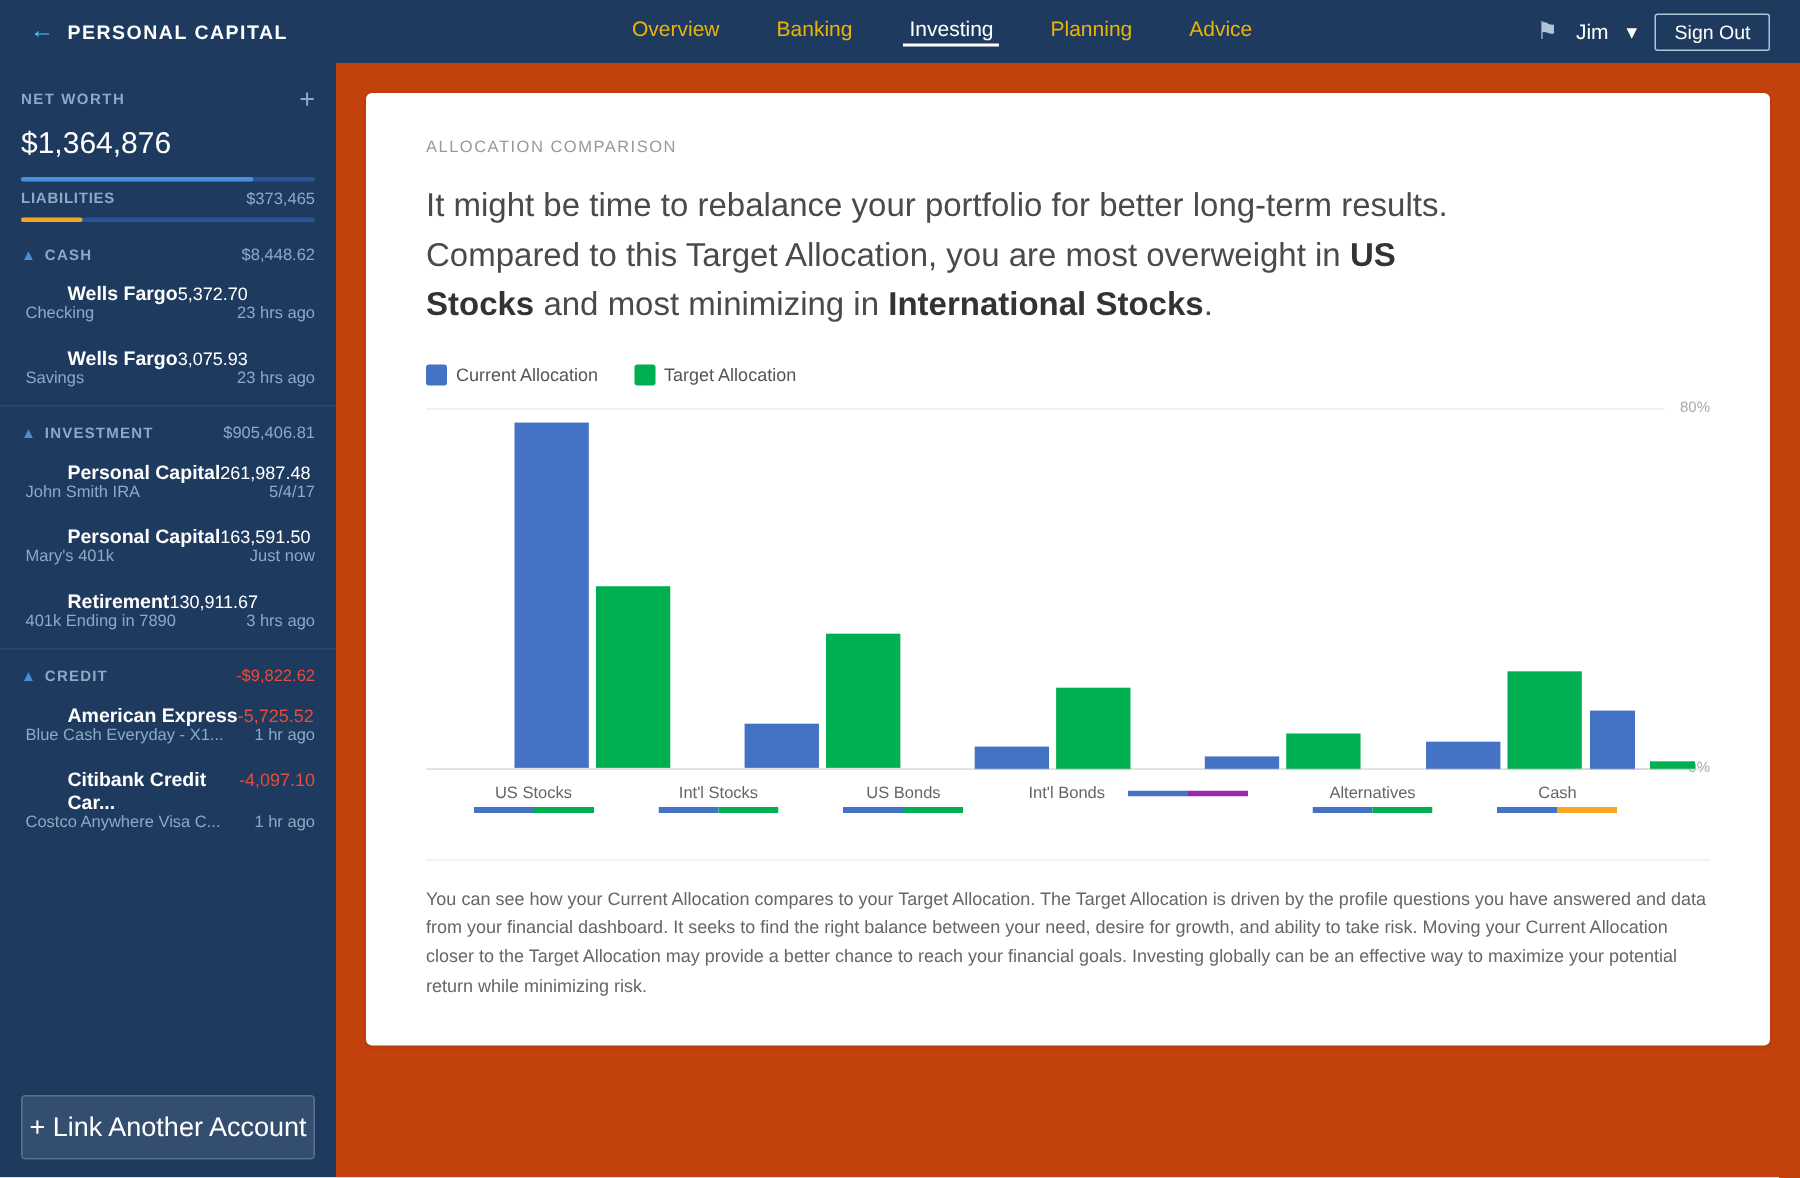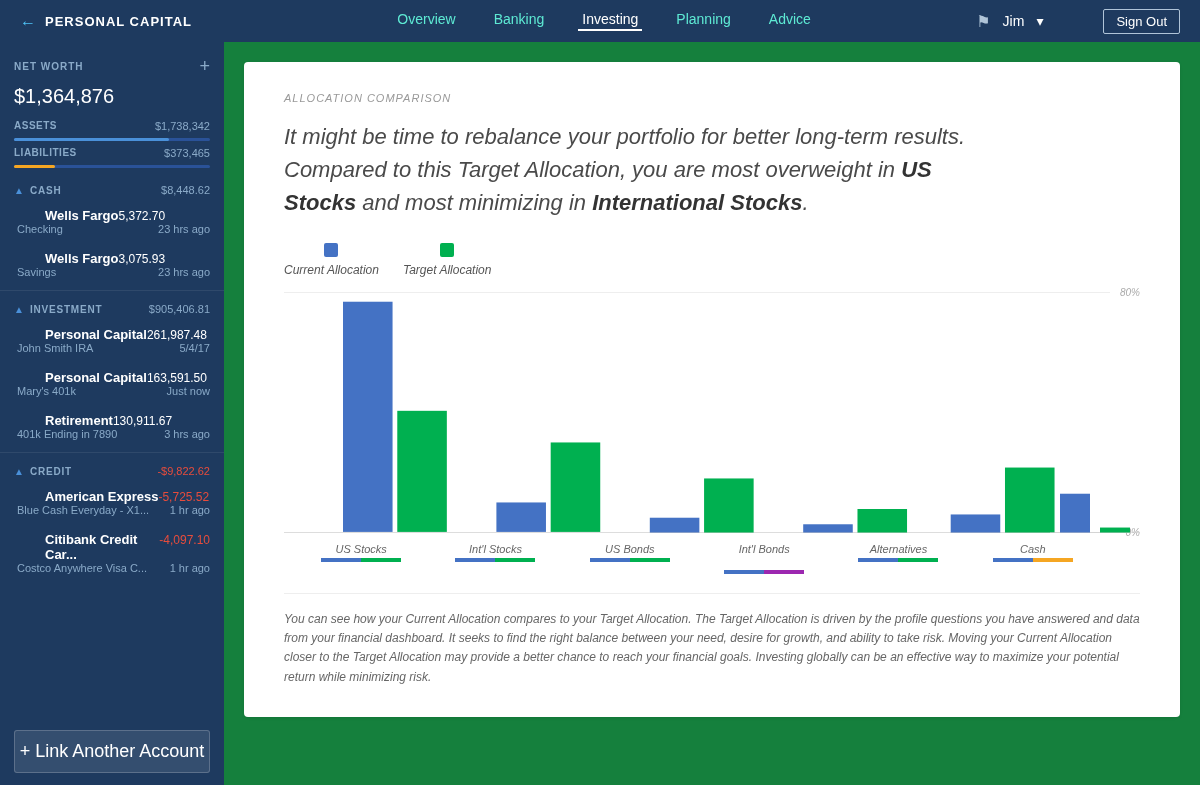--- a/index.html
+++ b/index.html
@@ -29,21 +29,21 @@
       margin-right: 8px;
       font-size: 16px;
     }
     .topnav-links {
       display: flex;
       gap: 30px;
       flex: 1;
       justify-content: center;
     }
     .topnav-link {
-      color: #5eead4;
+      color: #eab308;
       font-size: 14px;
       text-decoration: none;
       cursor: pointer;
       padding: 0 4px;
     }
     .topnav-link.active {
       color: white;
       border-bottom: 2px solid white;
       padding-bottom: 2px;
     }
@@ -62,21 +62,20 @@
       cursor: pointer;
     }
     .topnav-signout {
       border: 1px solid #b0c4d8;
       color: white;
       background: transparent;
       padding: 4px 12px;
       font-size: 13px;
       cursor: pointer;
       border-radius: 2px;
-      margin-left: 48px;
     }
 
     
     .layout {
       display: flex;
       flex: 1;
       overflow: hidden;
     }
 
     
@@ -246,22 +245,21 @@
       border-radius: 3px;
       width: calc(100% - 28px);
       text-align: center;
     }
 
     
     .main-content {
       flex: 1;
       padding: 20px;
       overflow-y: auto;
-      background: #15803d;
-      font-style: italic;
+      background: #c2410c;
     }
     .content-card {
       background: white;
       border-radius: 4px;
       padding: 30px 40px;
       box-shadow: 0 1px 3px rgba(0,0,0,0.1);
     }
     .allocation-comparison-label {
       color: #999;
       font-size: 11px;
@@ -286,21 +284,20 @@
     .chart-legend {
       display: flex;
       align-items: center;
       gap: 24px;
       margin-bottom: 16px;
     }
     .legend-item {
       display: flex;
       align-items: center;
       gap: 6px;
-      flex-direction: column;
     }
     .legend-color {
       width: 14px;
       height: 14px;
       border-radius: 2px;
     }
     .legend-label {
       font-size: 12px;
       color: #555;
     }
@@ -385,24 +382,20 @@
 
 <div class="layout">
 
   <aside class="sidebar">
     <div class="sidebar-header">
       <span class="sidebar-net-worth-label">NET WORTH</span>
       <button class="sidebar-add-btn">+</button>
     </div>
     <div class="sidebar-net-worth-value">$1,364,876</div>
 
-    <div class="sidebar-assets-row">
-      <span class="sidebar-assets-label">ASSETS</span>
-      <span class="sidebar-assets-value">$1,738,342</span>
-    </div>
     <div class="sidebar-progress-bar">
       <div class="fill" style="width:79%"></div>
     </div>
 
     <div class="sidebar-liabilities-row">
       <span class="sidebar-liabilities-label">LIABILITIES</span>
       <span class="sidebar-liabilities-value">$373,465</span>
     </div>
     <div class="sidebar-liabilities-bar">
       <div class="fill"></div>
@@ -582,21 +575,21 @@
                 <rect x="40" y="0" width="40" height="4" fill="#00b050"></rect>
               </svg>
           </div>
           <div class="axis-label-group" style="display:flex;flex-direction:column;align-items:center;gap:3px;">
             <span class="axis-label-text">US Bonds</span>
             <svg width="80" height="4">
                 <rect x="0" y="0" width="40" height="4" fill="#4472c4"></rect>
                 <rect x="40" y="0" width="40" height="4" fill="#00b050"></rect>
               </svg>
           </div>
-          <div class="axis-label-group" style="display:flex;flex-direction:column;align-items:center;gap:15px;">
+          <div class="axis-label-group" style="display:flex;flex-direction:row;align-items:center;gap:15px;">
             <span class="axis-label-text">Int'l Bonds</span>
             <svg width="80" height="4">
                 <rect x="0" y="0" width="40" height="4" fill="#4472c4"></rect>
                 <rect x="40" y="0" width="40" height="4" fill="#9c27b0"></rect>
               </svg>
           </div>
           <div class="axis-label-group" style="display:flex;flex-direction:column;align-items:center;gap:3px;">
             <span class="axis-label-text">Alternatives</span>
             <svg width="80" height="4">
                 <rect x="0" y="0" width="40" height="4" fill="#4472c4"></rect>

